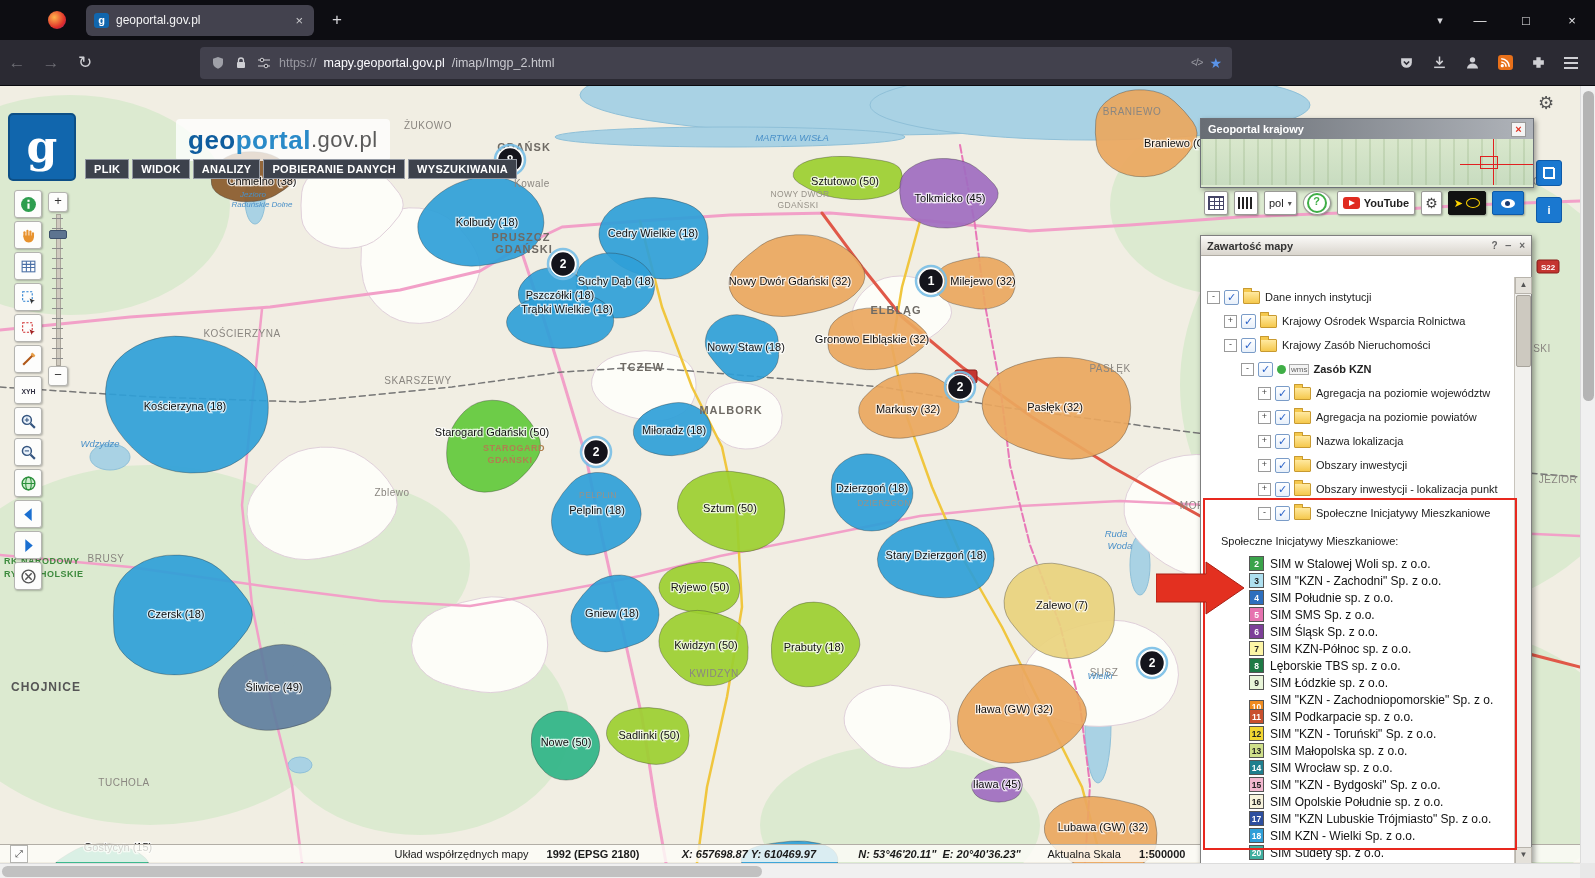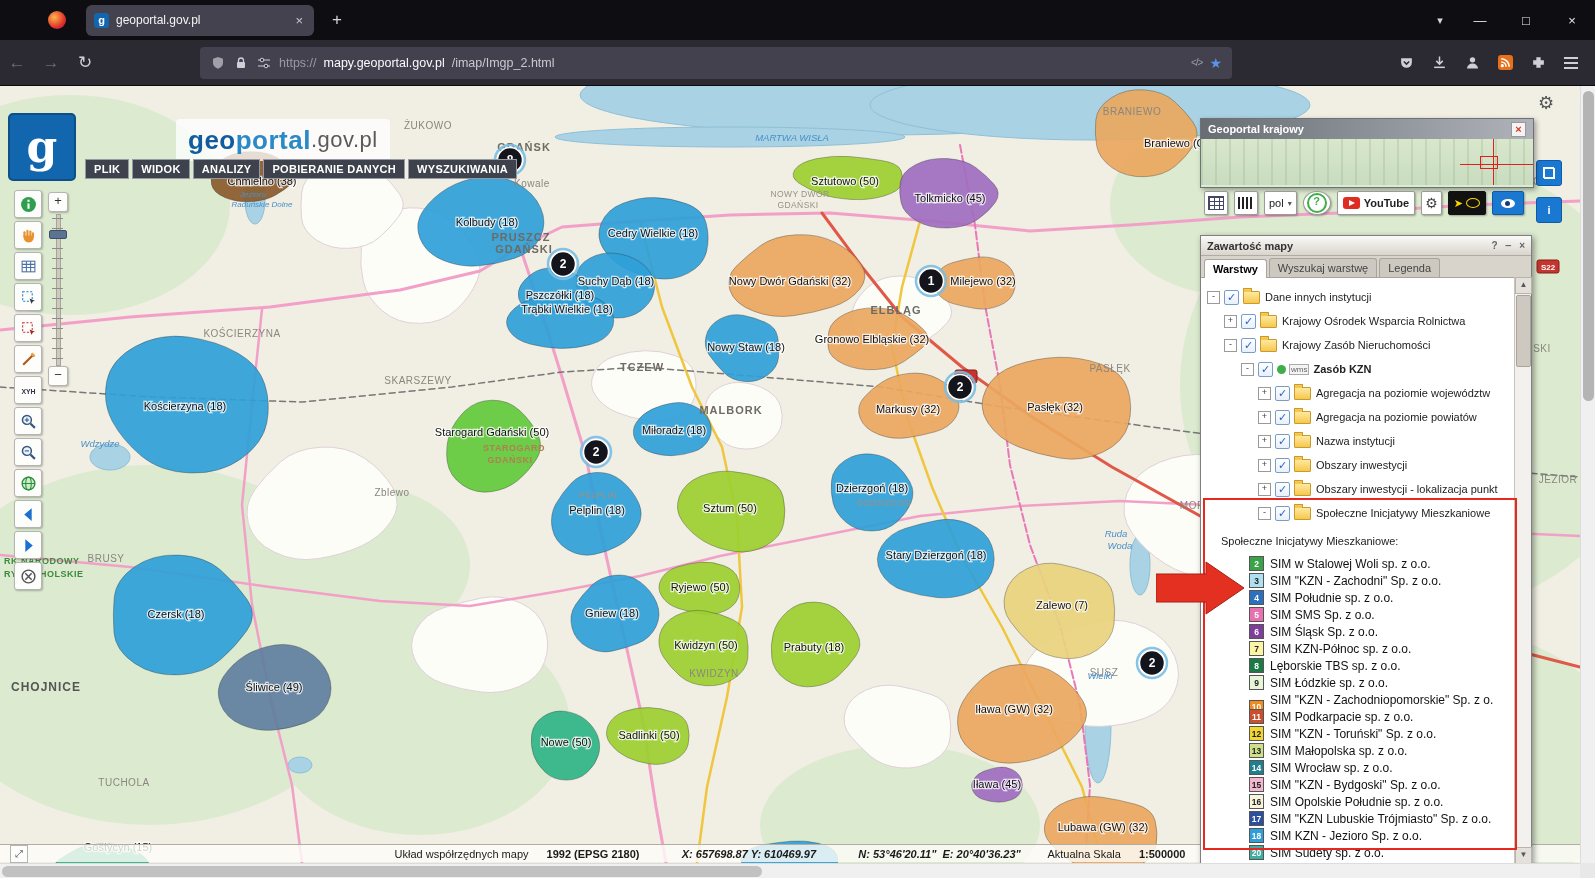--- a/index.html
+++ b/index.html
@@ -605,25 +605,20 @@
 
 <div id="layers-panel">
   <div id="lp-header">
     <span>Zawartość mapy</span>
     <span id="lp-hbtns">
       <span>?</span>
       <span>‒</span>
       <span>×</span>
     </span>
   </div>
-  <div id="lp-tabs">
-      <span class="ptab active">Warstwy</span>
-      <span class="ptab">Wyszukaj warstwę</span>
-      <span class="ptab">Legenda</span>
-    </div>
   <div id="panel-body">
     <div id="layer-tree">
         <div class="trow" style="padding-left: 6px;">
           <span class="exp">-</span>
           <span class="cb">✓</span>
           <span class="folder"></span>
           <span class="tlabel">Dane innych instytucji</span>
         </div>
         <div class="trow" style="padding-left: 23px;">
           <span class="exp">+</span>
@@ -653,21 +648,21 @@
         <div class="trow" style="padding-left: 57px;">
           <span class="exp">+</span>
           <span class="cb">✓</span>
           <span class="folder"></span>
           <span class="tlabel">Agregacja na poziomie powiatów</span>
         </div>
         <div class="trow" style="padding-left: 57px;">
           <span class="exp">+</span>
           <span class="cb">✓</span>
           <span class="folder"></span>
-          <span class="tlabel">Nazwa instytucji</span>
+          <span class="tlabel">Nazwa lokalizacja</span>
         </div>
         <div class="trow" style="padding-left: 57px;">
           <span class="exp">+</span>
           <span class="cb">✓</span>
           <span class="folder"></span>
           <span class="tlabel">Obszary inwestycji</span>
         </div>
         <div class="trow" style="padding-left: 57px;">
           <span class="exp">+</span>
           <span class="cb">✓</span>
@@ -742,21 +737,21 @@
         <div class="lg-row">
           <span class="lg-box" style="background: rgb(247, 243, 220); color: rgb(34, 34, 34);">16</span>
           <span class="lg-label">SIM Opolskie Południe sp. z o.o.</span>
         </div>
         <div class="lg-row">
           <span class="lg-box" style="background: rgb(44, 78, 158); color: rgb(255, 255, 255);">17</span>
           <span class="lg-label">SIM "KZN Lubuskie Trójmiasto" Sp. z o.o.</span>
         </div>
         <div class="lg-row">
           <span class="lg-box" style="background: rgb(47, 159, 216); color: rgb(255, 255, 255);">18</span>
-          <span class="lg-label">SIM KZN - Jezioro Sp. z o.o.</span>
+          <span class="lg-label">SIM KZN - Wielki Sp. z o.o.</span>
         </div>
         <div class="lg-row">
           <span class="lg-box" style="background: rgb(63, 174, 158); color: rgb(255, 255, 255);">20</span>
           <span class="lg-label">SIM Sudety sp. z o.o.</span>
         </div>
       </div>
   </div>
   <div id="lp-scroll">
     <span class="sarr" style="top:0">▲</span>
     <span class="sthumb"></span>

